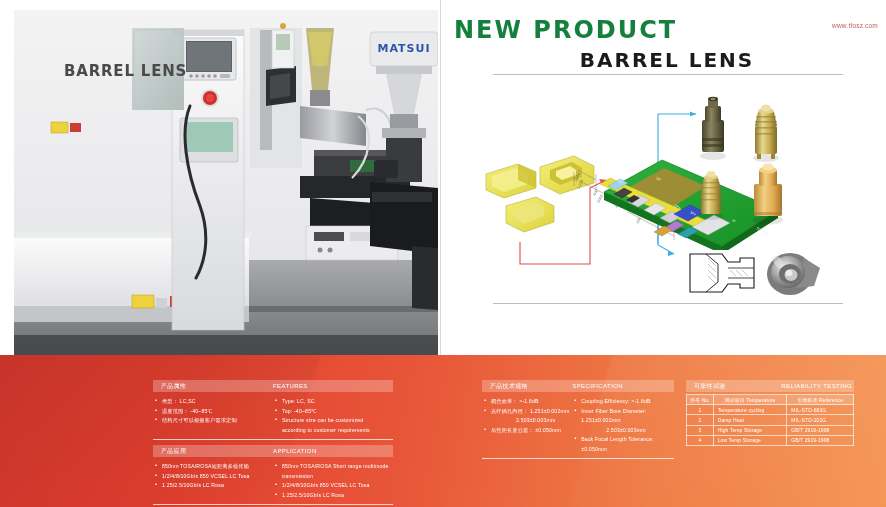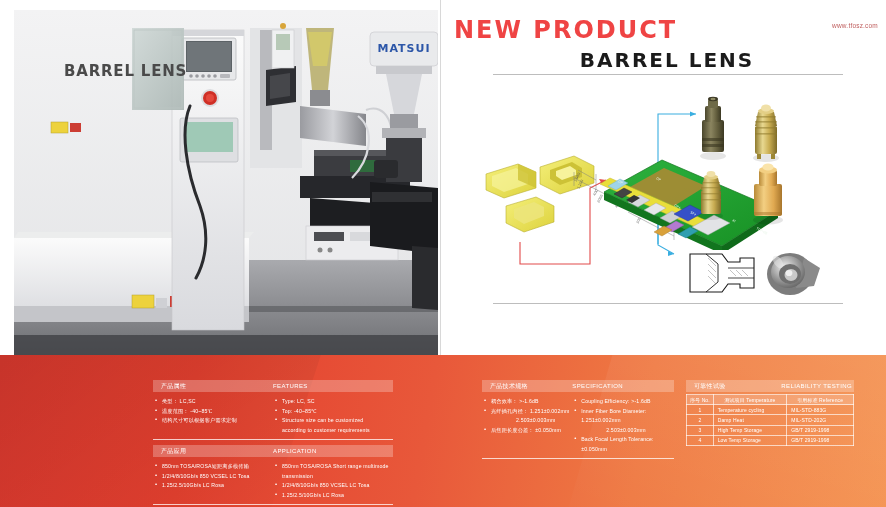--- a/index.html
+++ b/index.html
@@ -28,21 +28,21 @@
 
   
   .v-divider { position:absolute; left:440px; top:0; width:1px; height:355px; background:#d8d8d8; }
 
   
   .right-panel { position:absolute; left:448px; top:0; width:438px; height:355px; background:#fff; }
   .title-new {
     position:absolute; left:6px; top:16px;
     font-family:"DejaVu Sans", sans-serif;
     font-weight:bold; font-size:24px; letter-spacing:2px;
-    color:#ef4444;
+    color:#15803d;
   }
   .url-text {
     position:absolute; right:8px; top:22px;
     font-size:6.5px; color:#c06060; letter-spacing:0.2px;
   }
   .title-barrel {
     position:absolute; left:0; right:0; top:48px; text-align:center;
     font-family:"DejaVu Sans", sans-serif;
     font-weight:bold; font-size:20px; letter-spacing:2px;
     color:#1b1b1b;

